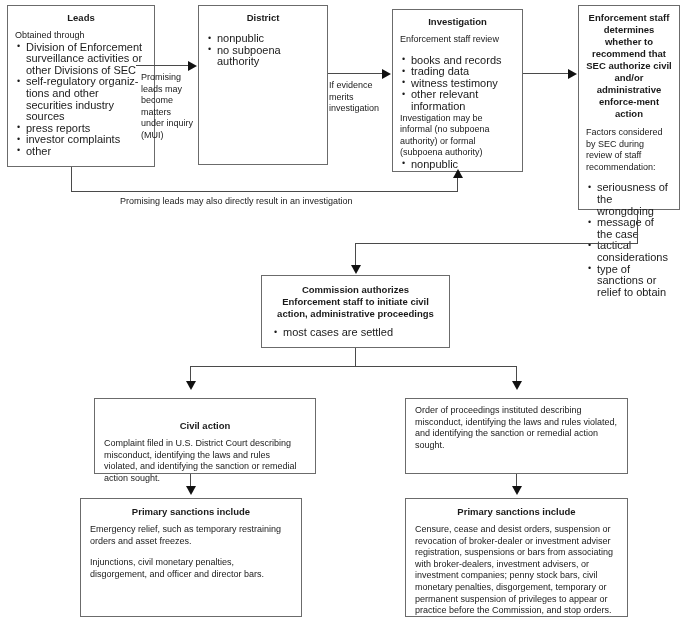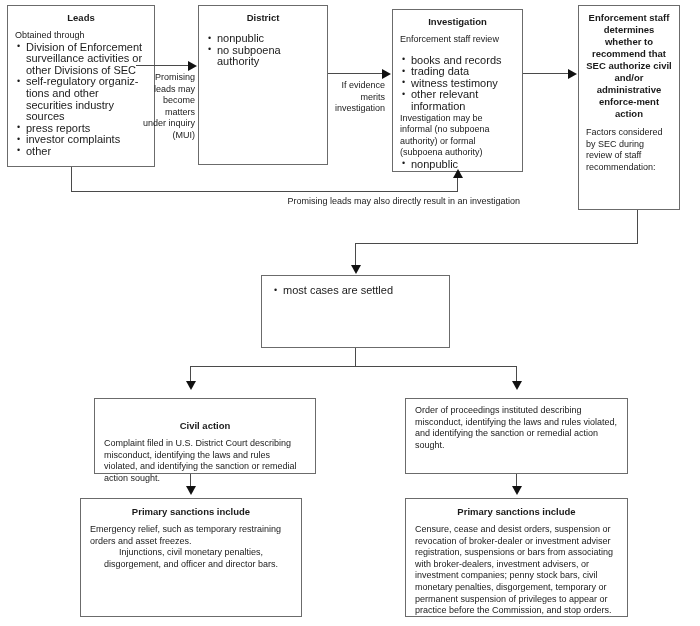--- a/index.html
+++ b/index.html
@@ -32,22 +32,21 @@
   }
   .box-title.multiline {
     margin-bottom: 7px;
   }
   .para {
     font-size: 9px;
     line-height: 11.6px;
     margin: 0 0 0 0;
   }
   .para + .para {
-    margin-top: 0;
-    text-align: center;
+    margin-top: 10px;
   }
   ul.blist {
     list-style: none;
     margin: 0;
     padding: 0;
   }
   ul.blist.spaced {
     margin-top: 9px;
   }
   ul.blist li {
@@ -62,21 +61,21 @@
     position: absolute;
     left: 2px;
     top: -0.5px;
     font-size: 9px;
     line-height: 11.6px;
   }
   .lbl {
     position: absolute;
     font-size: 9px;
     line-height: 11.6px;
-    text-align: right;
+    text-align: left;
     color: #1a1a1a;
   }
   
   .hline {
     position: absolute;
     height: 0;
     border-top: 1px solid #4a4a4a;
   }
   .vline {
     position: absolute;
@@ -141,20 +140,26 @@
     </ul>
     <div class="para">Investigation may be informal (no subpoena authority) or formal (subpoena authority)</div>
     <ul class="blist">
       <li>nonpublic</li>
     </ul>
   </div>
 
   <div class="box" style="left:578px; top:5px; width:102px; height:205px;">
     <div class="box-title multiline">Enforcement staff determines whether to recommend that SEC authorize civil and/or administrative enforce-ment action</div>
     <div class="para">Factors considered by SEC during review of staff recommendation:</div>
+    <ul class="blist spaced">
+      <li>seriousness of the wrongdoing</li>
+      <li>message of the case</li>
+      <li>tactical considerations</li>
+      <li>type of sanctions or relief to obtain</li>
+    </ul>
   </div>
 
   <div class="hline" style="left:136px; top:65px; width:52px;"></div>
   <div class="arrow-r" style="left:188px; top:60.5px;"></div>
   <div class="lbl" style="left:141px; top:72px; width:54px;">Promising leads may become matters under inquiry (MUI)</div>
 
   <div class="hline" style="left:328px; top:73px; width:54px;"></div>
   <div class="arrow-r" style="left:382px; top:68.5px;"></div>
   <div class="lbl" style="left:329px; top:80px; width:56px;">If evidence merits investigation</div>
 
@@ -166,20 +171,21 @@
   <div class="vline" style="left:457px; top:178px; height:13px;"></div>
   <div class="arrow-u" style="left:452.5px; top:169px;"></div>
   <div class="lbl" style="left:120px; top:196px; width:400px;">Promising leads may also directly result in an investigation</div>
 
   <div class="vline" style="left:637px; top:210px; height:33px;"></div>
   <div class="hline" style="left:355px; top:243px; width:283px;"></div>
   <div class="vline" style="left:355px; top:243px; height:22px;"></div>
   <div class="arrow-d" style="left:350.5px; top:265px;"></div>
 
   <div class="box" style="left:261px; top:275px; width:189px; height:73px; padding:7px 10px;">
+    <div class="box-title multiline">Commission authorizes Enforcement staff to initiate civil action, administrative proceedings</div>
     <ul class="blist" style="margin-top:2px;">
       <li>most cases are settled</li>
     </ul>
   </div>
 
   <div class="vline" style="left:355px; top:348px; height:18px;"></div>
   <div class="hline" style="left:190px; top:366px; width:327px;"></div>
   <div class="vline" style="left:190px; top:366px; height:15px;"></div>
   <div class="arrow-d" style="left:185.5px; top:381px;"></div>
   <div class="vline" style="left:516px; top:366px; height:15px;"></div>

